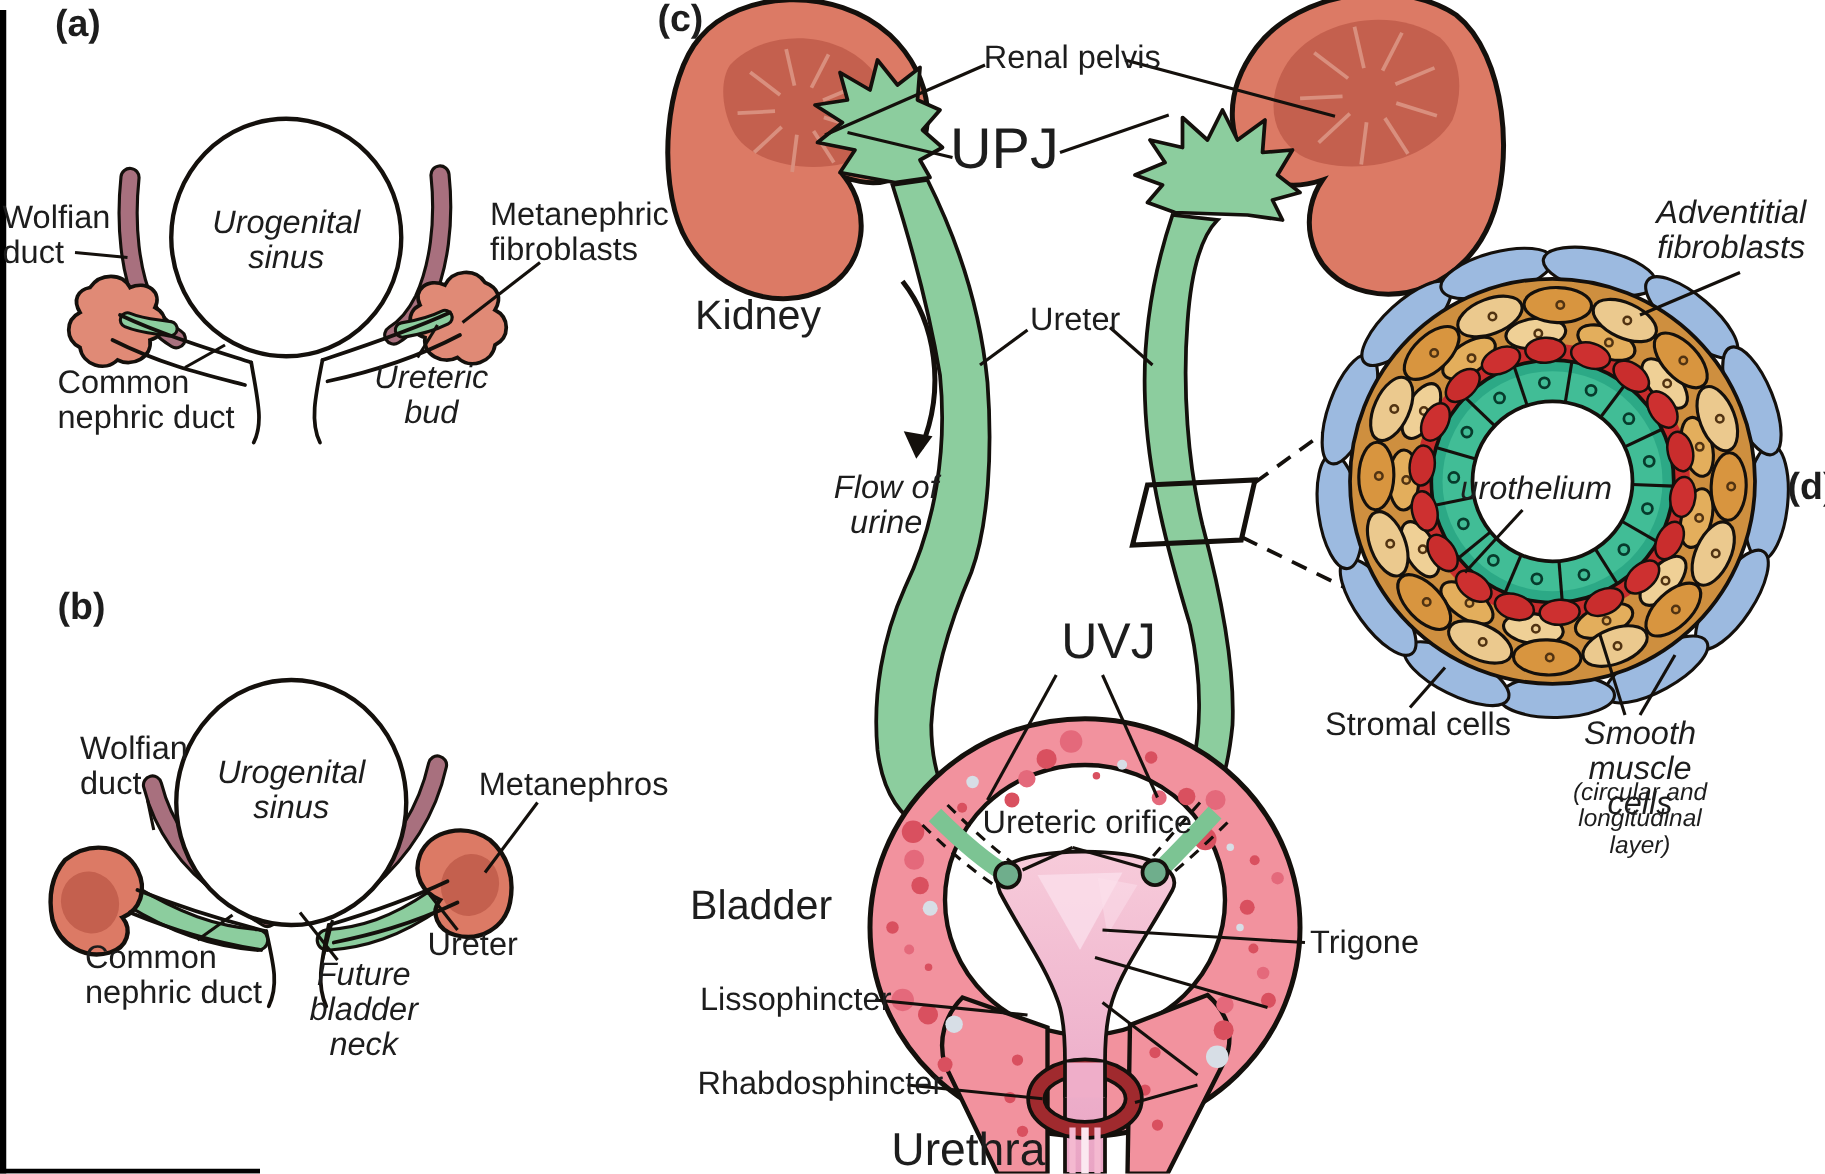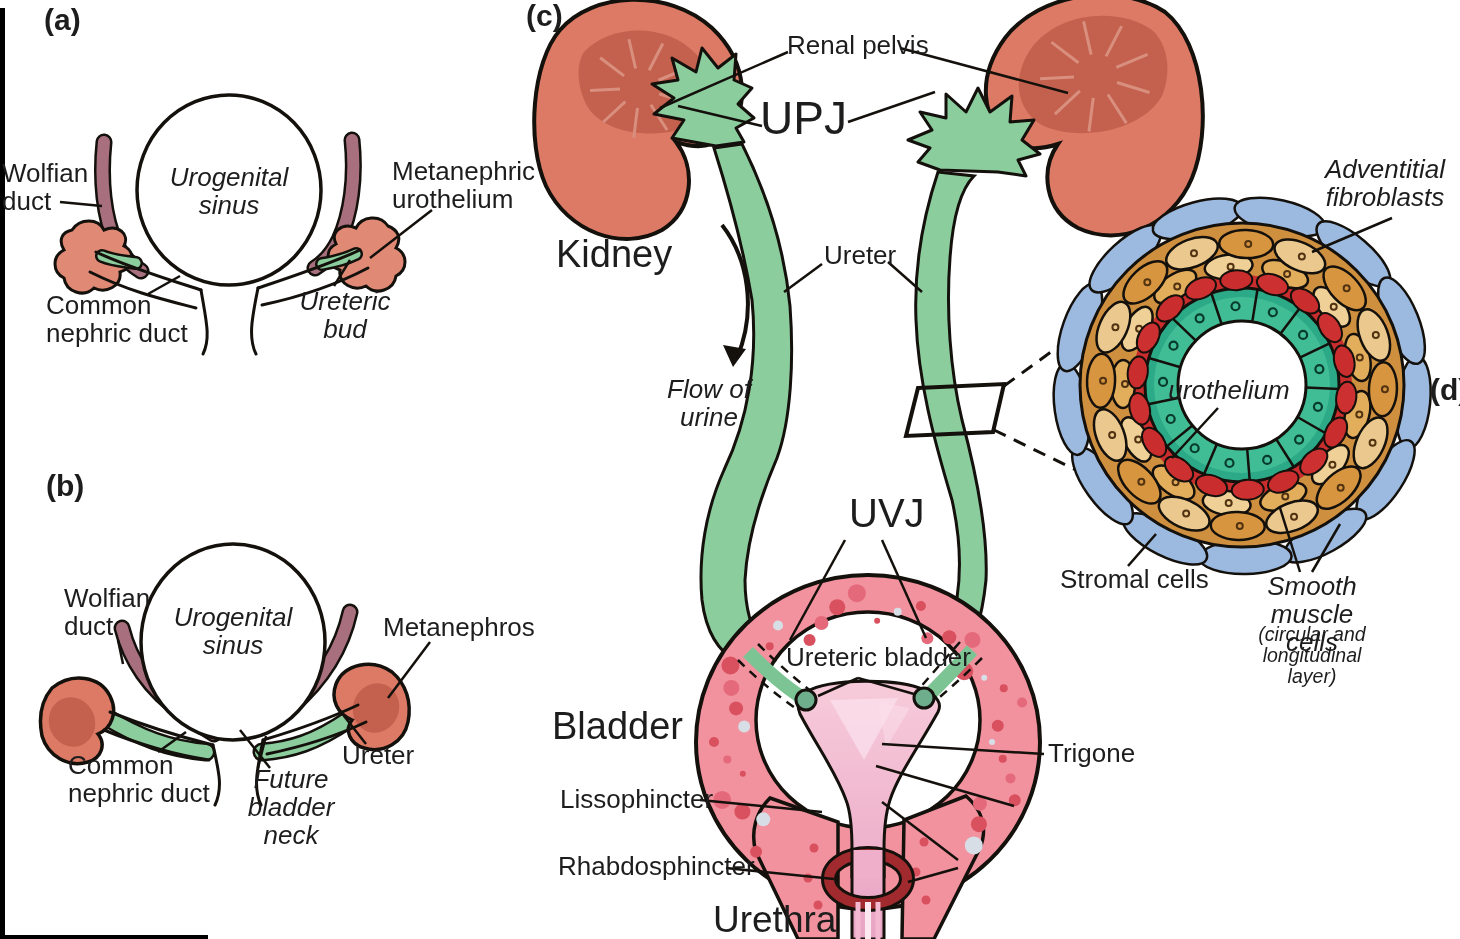--- a/index.html
+++ b/index.html
@@ -3,21 +3,21 @@
 <meta charset="utf-8">
 <style>
   html,body{margin:0;padding:0;background:#fff;}
   #stage{position:relative;width:1460px;height:939px;overflow:hidden;background:#fff;
          font-family:"Liberation Sans",sans-serif;}
   #art{position:absolute;left:0;top:0;}
   .lbl{position:absolute;font:26px/1.07 "Liberation Sans",sans-serif;color:#1d1d1d;
        white-space:pre-line;}
   .ctr{transform:translateX(-50%);text-align:center;font-style:italic;}
   .tag{font-weight:700;font-size:30px;}
-  .big{font-size:38px;}
+  .big{font-size:33px;}
   .huge{font-size:46px;}
   .uvj{font-size:40px;margin-left:22px;}
   .ure{font-size:37px;}
   .small{font-size:19.5px;}
 </style>
 </head>
 <body>
 
 <div id="stage">
 
@@ -380,21 +380,21 @@
   <rect x="0" y="8" width="5" height="931" fill="#000"></rect>
   <rect x="0" y="935" width="208" height="4" fill="#000"></rect>
 </svg>
 
 <div class="lbl tag" style="left:44px;top:4px">(a)</div>
 <div class="lbl" style="left:2px;top:160px">Wolfian
 duct</div>
 <div class="lbl ctr" style="left:229px;top:164px">Urogenital
 sinus</div>
 <div class="lbl" style="left:392px;top:158px">Metanephric
-urothelium</div>
+fibroblasts</div>
 <div class="lbl" style="left:46px;top:292px">Common
 nephric duct</div>
 <div class="lbl ctr" style="left:345px;top:288px">Ureteric
 bud</div>
 
 <div class="lbl tag" style="left:46px;top:470px">(b)</div>
 <div class="lbl" style="left:64px;top:585px">Wolfian
 duct</div>
 <div class="lbl ctr" style="left:233px;top:604px">Urogenital
 sinus</div>
@@ -407,21 +407,21 @@
 <div class="lbl" style="left:342px;top:742px">Ureter</div>
 
 <div class="lbl tag" style="left:526px;top:0px">(c)</div>
 <div class="lbl" style="left:787px;top:32px">Renal pelvis</div>
 <div class="lbl huge" style="left:760px;top:94px">UPJ</div>
 <div class="lbl big" style="left:556px;top:234px">Kidney</div>
 <div class="lbl" style="left:824px;top:242px">Ureter</div>
 <div class="lbl ctr" style="left:709px;top:376px">Flow of
 urine</div>
 <div class="lbl uvj" style="left:827px;top:492px">UVJ</div>
-<div class="lbl" style="left:786px;top:644px">Ureteric bladder</div>
+<div class="lbl" style="left:786px;top:644px">Ureteric orifice</div>
 <div class="lbl big" style="left:552px;top:706px">Bladder</div>
 <div class="lbl" style="left:1048px;top:740px">Trigone</div>
 <div class="lbl" style="left:560px;top:786px">Lissophincter</div>
 <div class="lbl" style="left:558px;top:853px">Rhabdosphincter</div>
 <div class="lbl ure" style="left:713px;top:900px">Urethra</div>
 
 <div class="lbl ctr" style="left:1385px;top:156px">Adventitial
 fibroblasts</div>
 <div class="lbl ctr" style="left:1229px;top:377px">urothelium</div>
 <div class="lbl" style="left:1060px;top:566px">Stromal cells</div>

